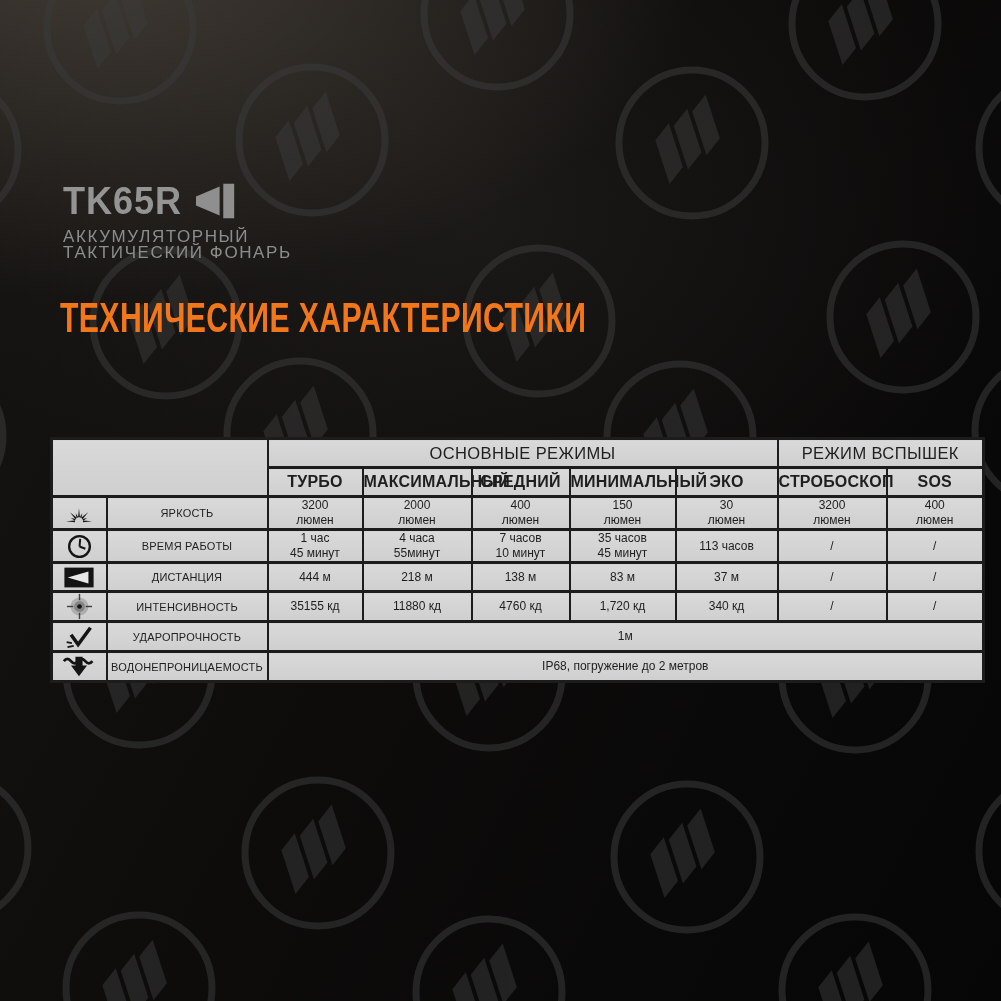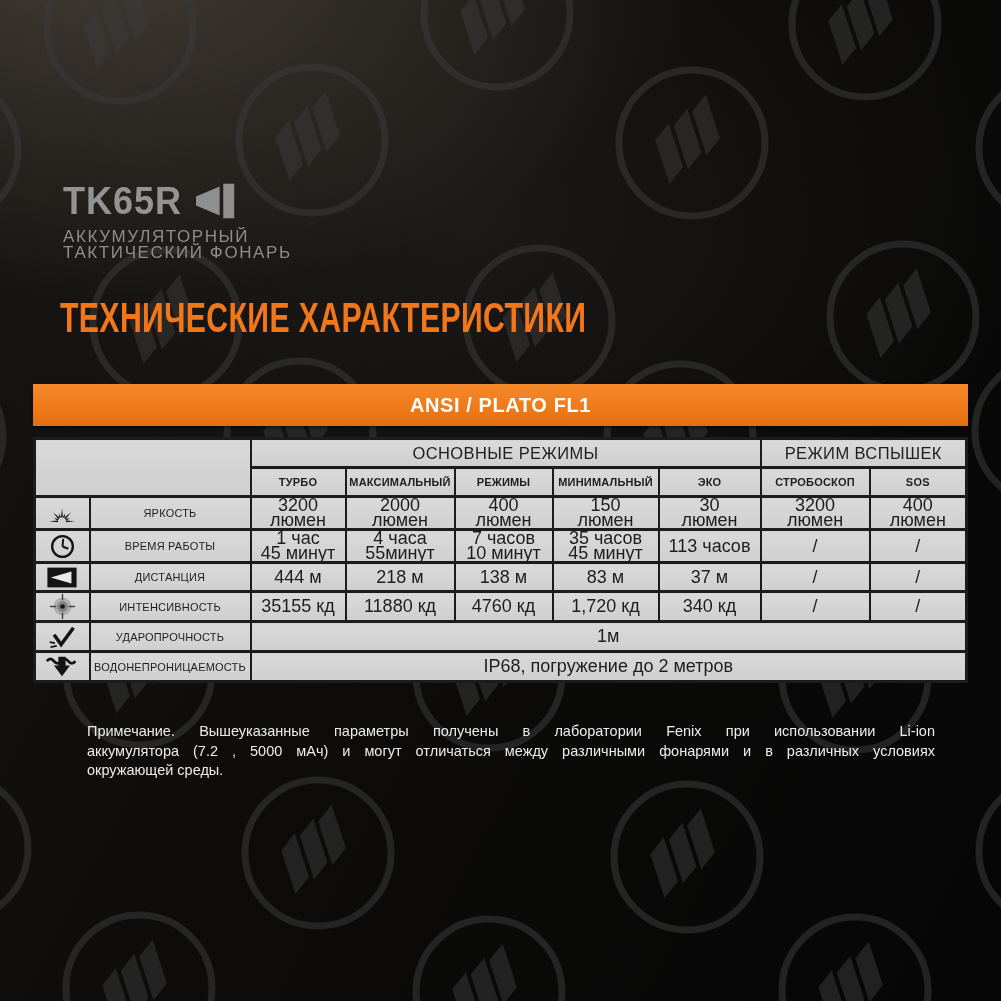--- a/index.html
+++ b/index.html
@@ -28,33 +28,33 @@
     transform:scaleX(0.72);transform-origin:left top;white-space:nowrap;}
 
   
   .ansi-bar{position:absolute;left:33px;top:384px;width:935px;height:42px;z-index:2;
     background:linear-gradient(180deg,#f68a2d 0%,#ee7a19 55%,#e26f10 100%);
     display:flex;align-items:center;justify-content:center;
     color:#ffffff;font-size:20px;font-weight:700;letter-spacing:0.6px;
     box-shadow:0 2px 3px rgba(0,0,0,0.45);}
 
   
-  .spec-table{position:absolute;left:33px;top:437px;width:935px;z-index:2;
+  .spec-table{position:absolute;left:50px;top:437px;width:935px;z-index:2;
     border-collapse:collapse;table-layout:fixed;color:#1e1e1e;
     border:3px solid #1c1c1c;}
   .spec-table tr{height:29px;}
   .spec-table th,.spec-table td{
     border:2px solid #1c1c1c;border-top-width:3px;border-bottom-width:3px;
     padding:0;text-align:center;vertical-align:middle;
     background:linear-gradient(180deg,#d9d9d9,#cfcfcf);}
   .group-h{font-size:16.5px;font-weight:400;letter-spacing:0.4px;}
-  .mode-h{font-size:11px;font-weight:700;letter-spacing:0.2px;}
+  .mode-h{font-size:16px;font-weight:700;letter-spacing:0.2px;}
   .icon-cell svg{display:block;margin:0 auto;}
   .label-cell{text-align:left;padding-left:8px;font-size:11px;font-weight:400;letter-spacing:0.2px;}
-  .value-cell{font-size:18px;line-height:15px;}
+  .value-cell{font-size:12px;line-height:15px;}
   .value-cell div{line-height:15px;}
 
   
   .note{position:absolute;left:87px;top:722px;width:848px;z-index:2;
     color:#ececec;font-size:14.5px;line-height:19.5px;}
   .note .jl{text-align:justify;text-align-last:justify;}
 </style>
 </head>
 <body>
 
@@ -286,23 +286,20 @@
         <polygon points="0,14 26,3 26,35 0,24" fill="#8f8f8f"></polygon>
         <rect x="30" y="0" width="12" height="38" fill="#8f8f8f"></rect>
       </svg>
     </div>
     <div class="logo-sub first">АККУМУЛЯТОРНЫЙ</div>
     <div class="logo-sub">ТАКТИЧЕСКИЙ ФОНАРЬ</div>
   </header>
 
   <h1 class="section-heading">ТЕХНИЧЕСКИЕ ХАРАКТЕРИСТИКИ</h1>
 
-  <div class="ansi-bar">
-    <span>ANSI / PLATO FL1</span>
-  </div>
 
   <table class="spec-table">
     <colgroup>
       <col style="width:55px">
         <col style="width:161px">
         <col style="width:95px">
       <col style="width:109px">
         <col style="width:98px">
         <col style="width:106px">
       <col style="width:102px">
@@ -311,21 +308,21 @@
     </colgroup>
     <thead>
       <tr>
         <th class="corner" colspan="2" rowspan="2"></th>
         <th class="group-h" colspan="5">ОСНОВНЫЕ РЕЖИМЫ</th>
         <th class="group-h" colspan="2">РЕЖИМ ВСПЫШЕК</th>
       </tr>
       <tr id="mode-header-row">
           <th class="mode-h">ТУРБО</th>
           <th class="mode-h">МАКСИМАЛЬНЫЙ</th>
-          <th class="mode-h">РЕЖИМЫ</th>
+          <th class="mode-h">СРЕДНИЙ</th>
           <th class="mode-h">МИНИМАЛЬНЫЙ</th>
           <th class="mode-h">ЭКО</th>
           <th class="mode-h">СТРОБОСКОП</th>
           <th class="mode-h">SOS</th>
         </tr>
     </thead>
     <tbody id="spec-body">
         <tr>
           <td class="icon-cell">
             <svg width="32" height="25" viewBox="0 0 34 27">
@@ -491,19 +488,14 @@
               <path d="M2,9 Q6,4 10,9 T18,9 T26,9 T34,9" fill="none" stroke="#141414" stroke-width="3"></path>
               <path d="M15,4 h8 v10 h5 l-9,12 -9,-12 h5 z" fill="#141414"></path>
             </svg>
           </td>
           <td class="label-cell">ВОДОНЕПРОНИЦАЕМОСТЬ</td>
           <td class="value-cell" colspan="7">IP68, погружение до 2 метров</td>
         </tr>
       </tbody>
   </table>
 
-  <div class="note">
-    <div class="jl">Примечание. Вышеуказанные параметры получены в лаборатории Fenix при использовании Li-ion</div>
-    <div class="jl">аккумулятора (7.2 , 5000 мАч) и могут отличаться между различными фонарями и в различных условиях</div>
-    <div>окружающей среды.</div>
-  </div>
 
 </div>
 
 </body></html>

